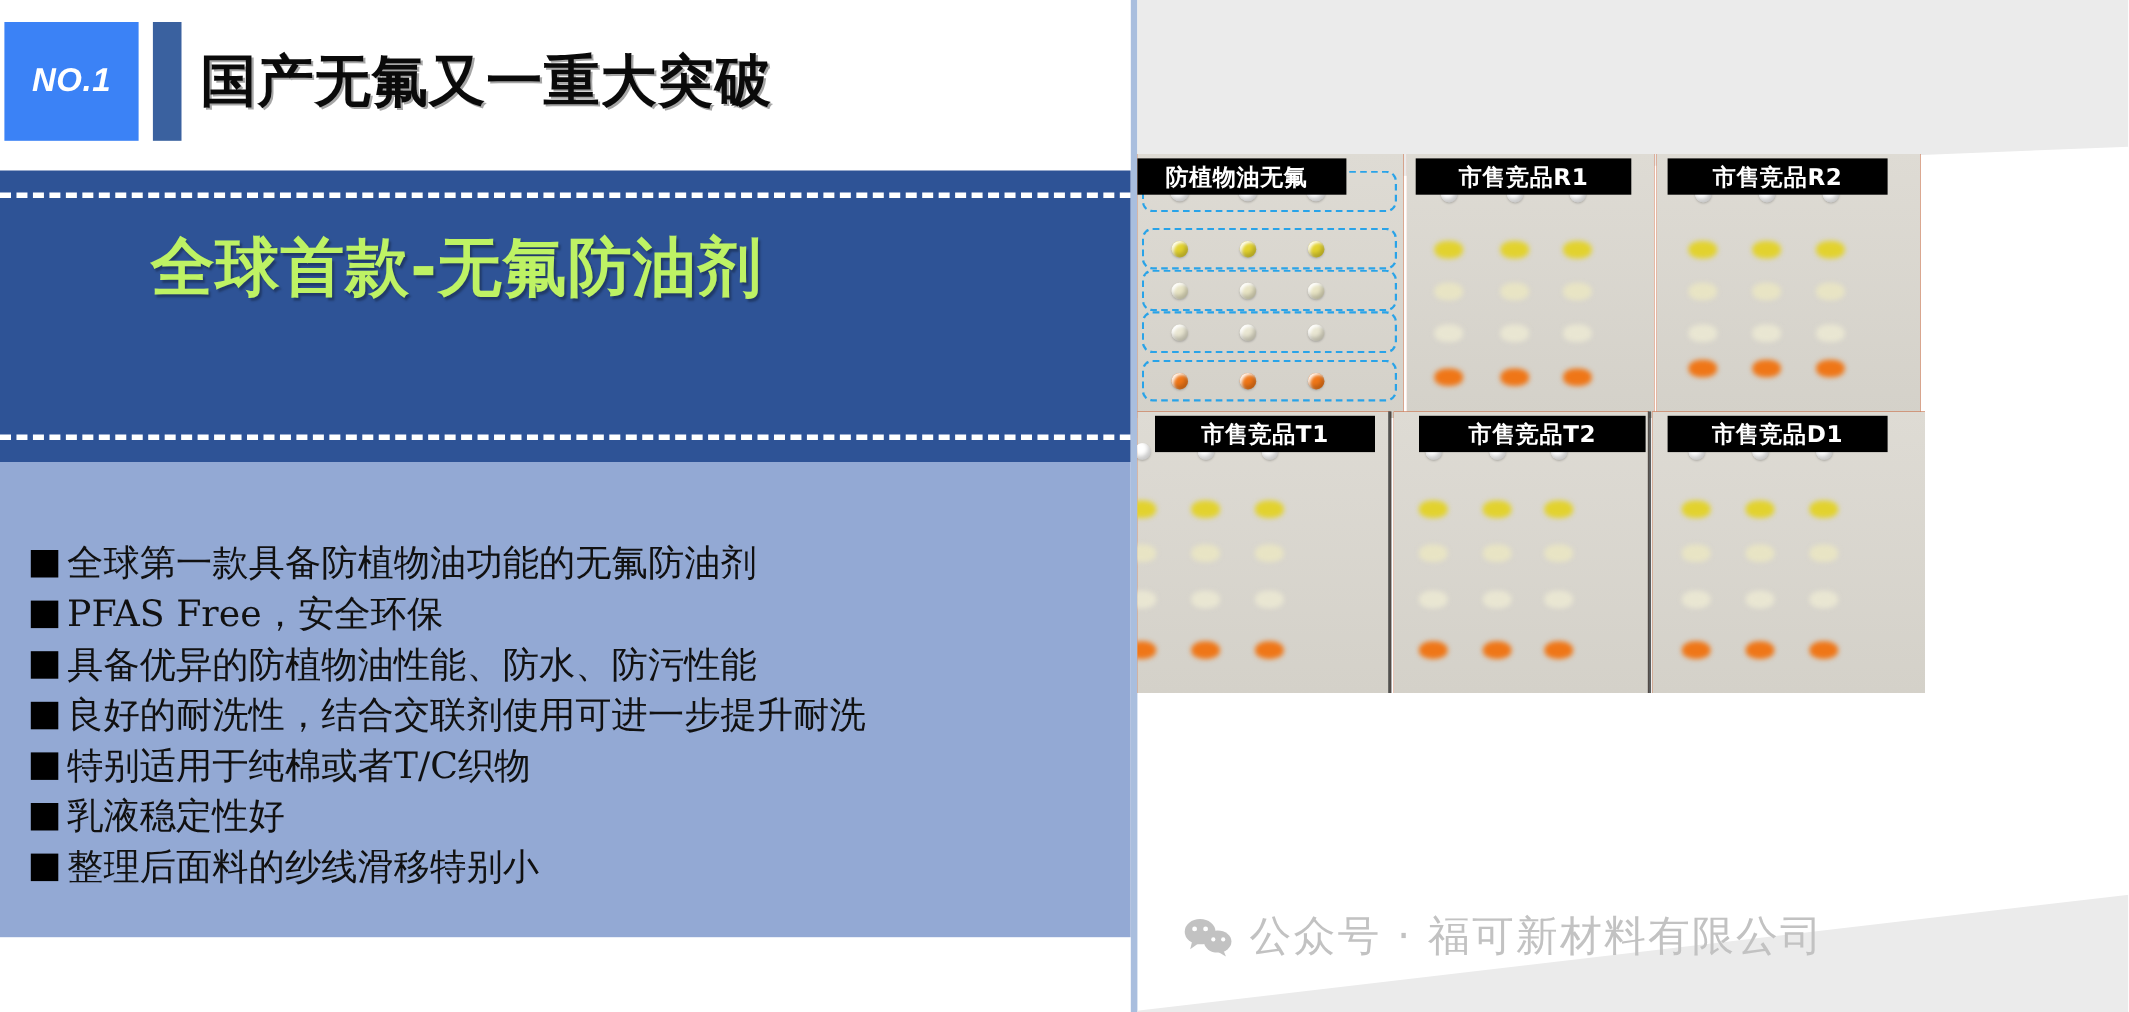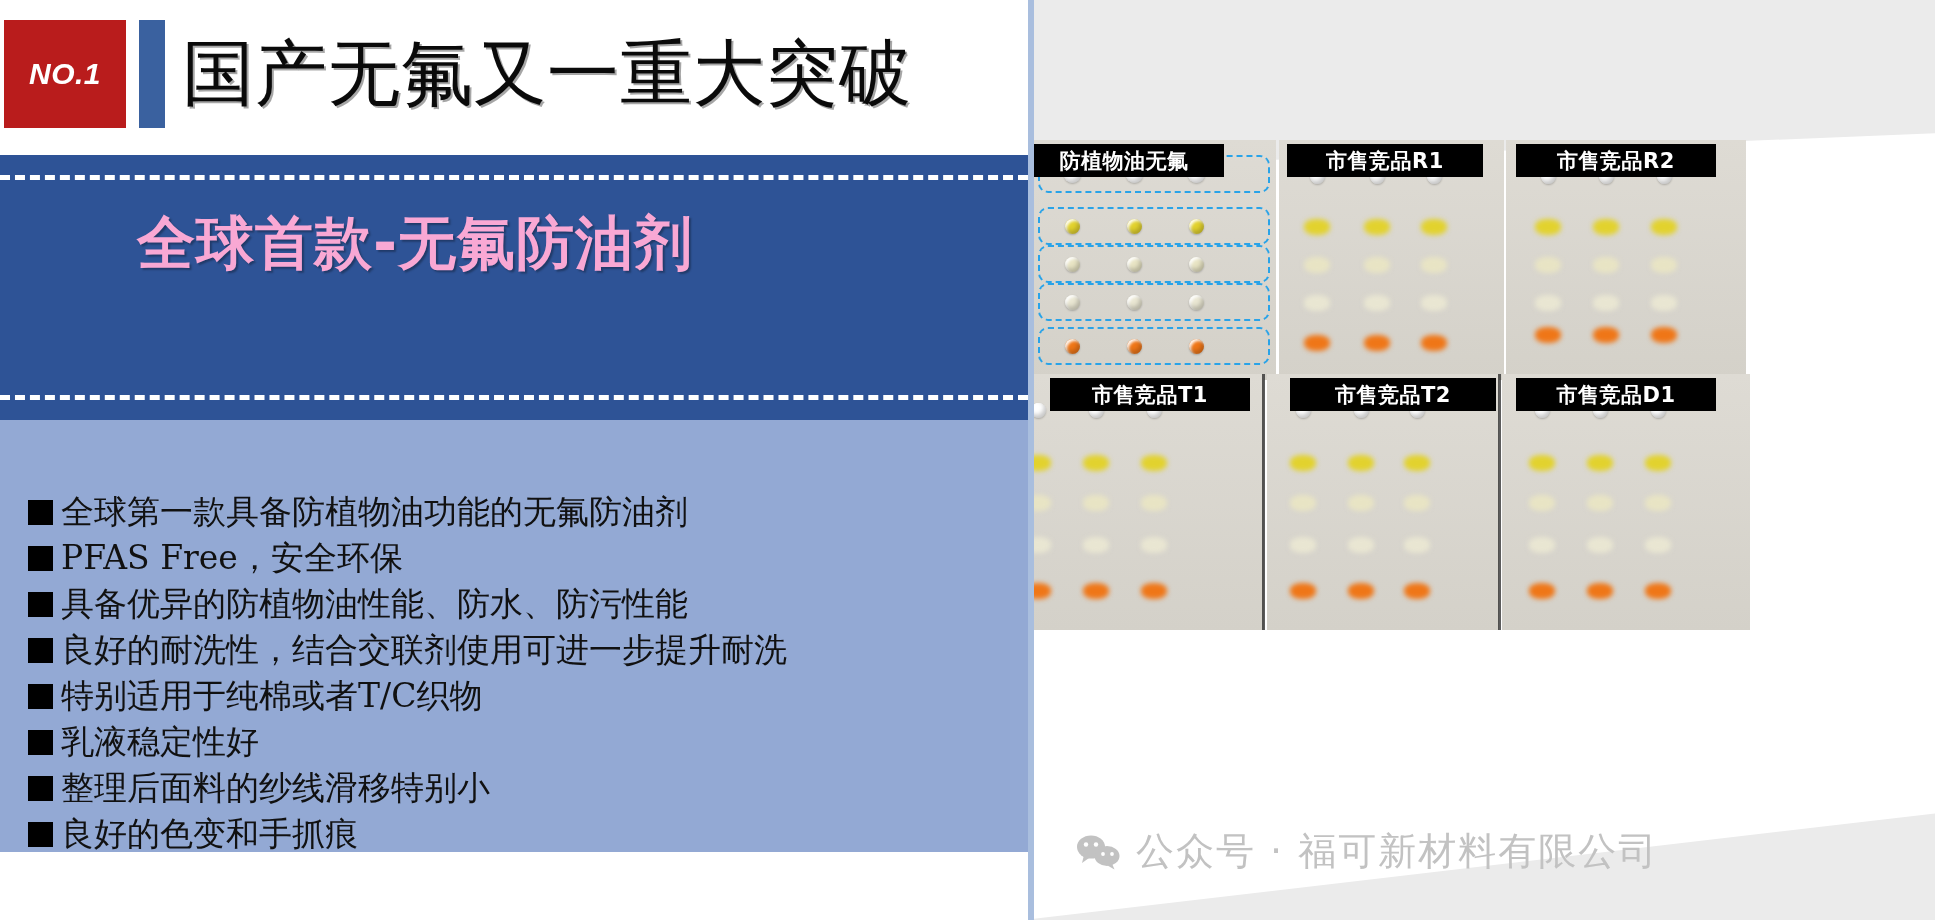--- a/index.html
+++ b/index.html
@@ -10,49 +10,49 @@
     overflow: hidden;
   }
   #slide { position: relative; width: 1935px; height: 920px; background: #fff; overflow: hidden; }
 
   
   #left-panel { position: absolute; left: 0; top: 0; width: 1028px; height: 920px; background: #fff; }
 
   #header-bar { position: absolute; left: 0; top: 0; width: 1028px; height: 150px; background: #fff; }
   #no1-badge {
     position: absolute; left: 4px; top: 20px; width: 122px; height: 108px;
-    background: #b91c1c; color: #fff;
+    background: #3b82f6; color: #fff;
     display: flex; align-items: center; justify-content: center;
     font-size: 30px; font-weight: bold; letter-spacing: 0.5px; font-style: italic;
   }
   #accent-stripe { position: absolute; left: 139px; top: 20px; width: 26px; height: 108px; background: #3a619f; }
   #header-title {
     position: absolute; left: 182px; top: 24px; width: 780px; height: 100px;
     display: flex; align-items: center;
     font-family: "DejaVu Sans", "Liberation Sans", sans-serif;
-    font-size: 72px; font-weight: normal; color: #0a0a0a; letter-spacing: 1px;
+    font-size: 51px; font-weight: bold; color: #0a0a0a; letter-spacing: 1px;
     text-shadow: 2px 2px 0 rgba(0,0,0,0.35);
     white-space: nowrap;
   }
 
   
   #hero-banner {
     position: absolute; left: 0; top: 155px; width: 1028px; height: 265px;
     background: #2e5396; overflow: hidden;
   }
   .dash-rule { position: absolute; left: 0; width: 1028px; height: 5px; }
   .dash-rule::before {
     content: ""; position: absolute; left: 0; top: 0; width: 100%; height: 0;
     border-top: 5px dashed #ffffff;
   }
   #dash-top { top: 20px; }
   #dash-bottom { top: 240px; }
   #hero-text {
     position: absolute; left: 0; top: 52px; width: 830px;
-    text-align: center; color: #f9a8d4;
+    text-align: center; color: #bef264;
   }
   #hero-line1 {
     font-family: "DejaVu Sans", "Liberation Sans", sans-serif;
     font-size: 58px; font-weight: bold; line-height: 72px; letter-spacing: 1px;
     text-shadow: 2px 2px 2px rgba(0,0,0,0.3);
   }
   #hero-line2 {
     font-family: "Liberation Sans", sans-serif;
     font-size: 62px; font-weight: bold; line-height: 76px; letter-spacing: 1px;
     text-shadow: 2px 2px 2px rgba(0,0,0,0.3);
@@ -183,24 +183,20 @@
           <span class="bullet-mark"></span>
           <span>特别适用于纯棉或者T/C织物</span>
         </div>
         <div class="bullet-row">
           <span class="bullet-mark"></span>
           <span>乳液稳定性好</span>
         </div>
         <div class="bullet-row">
           <span class="bullet-mark"></span>
           <span>整理后面料的纱线滑移特别小</span>
-        </div>
-        <div class="bullet-row">
-          <span class="bullet-mark"></span>
-          <span>良好的色变和手抓痕</span>
         </div>
       </div>
   </div>
 
   <div id="right-panel">
     <div id="wedge-top"></div>
     <div id="wedge-bottom"></div>
 
     <div id="legend">
         <div class="legend-chip" style="left: 0px; top: 31px;">水</div>

